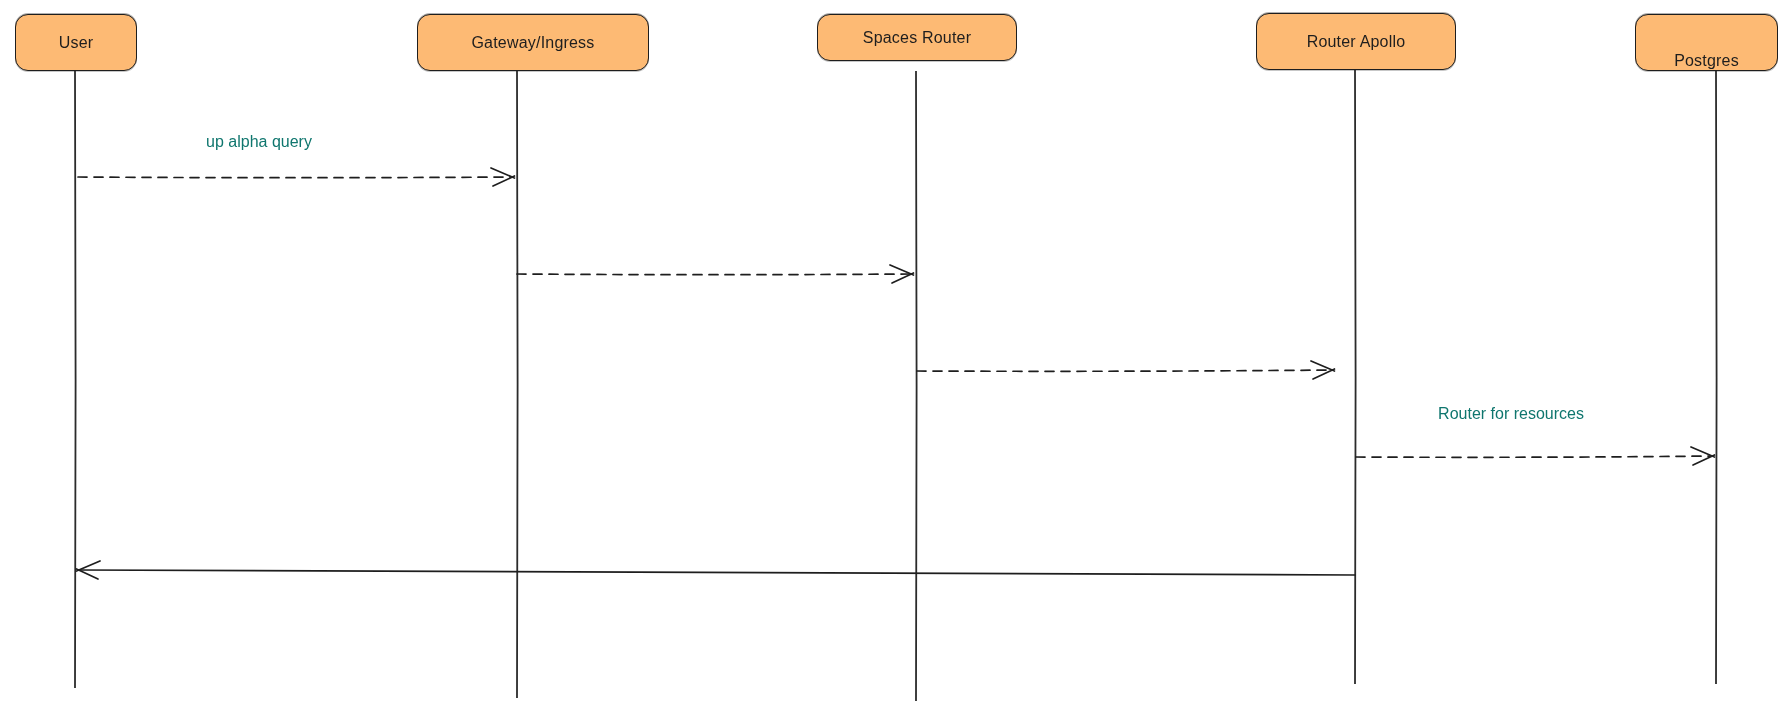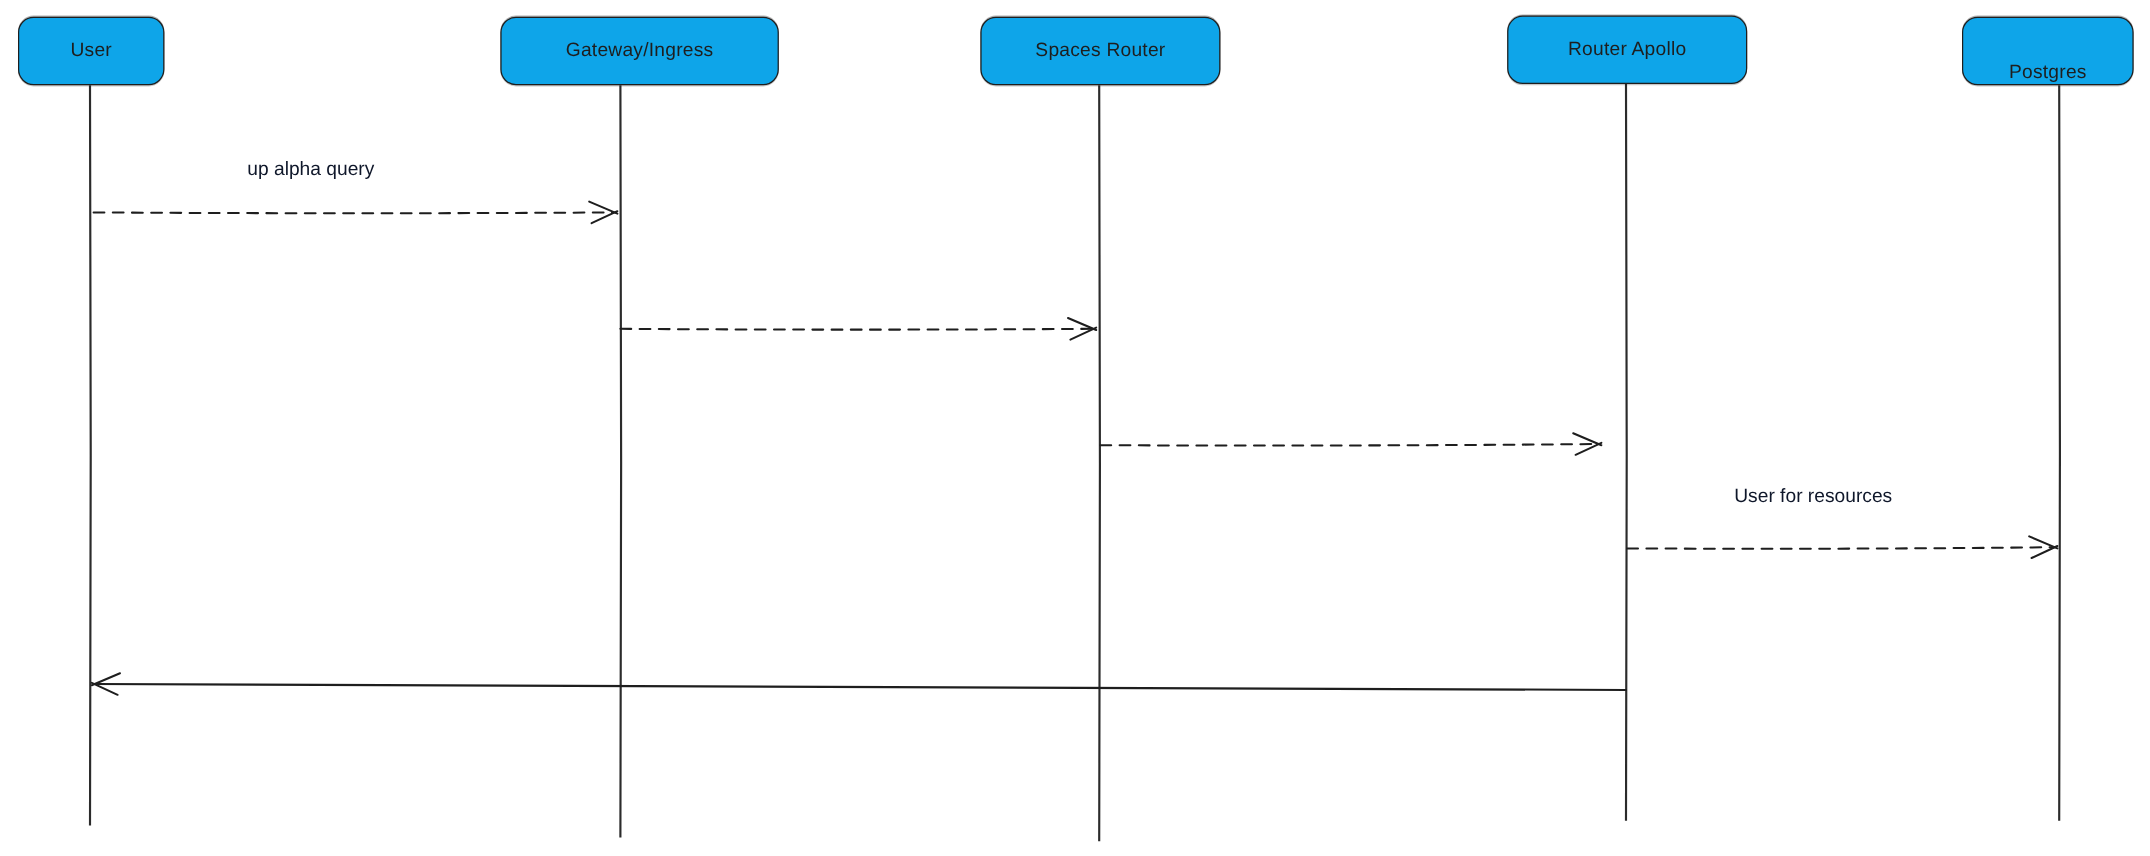--- a/index.html
+++ b/index.html
@@ -21,37 +21,37 @@
     left: 0;
     top: 0;
     width: 1792px;
     height: 713px;
   }
   .actor-box {
     position: absolute;
     box-sizing: border-box;
     border: 1.7px solid #1e1e1e;
     border-radius: 13px;
-    background: #0ea5e9;
+    background: #fdba74;
     display: flex;
     align-items: center;
     justify-content: center;
     font-size: 16px;
     letter-spacing: 0.2px;
     box-shadow: 0 -1px 0 rgba(30,30,30,0.35), 0 1px 0 rgba(30,30,30,0.25);
   }
   .actor-label {
     white-space: nowrap;
   }
   .msg-label {
     position: absolute;
     transform: translateX(-50%);
     font-size: 16px;
     white-space: nowrap;
-    color: #0f172a;
+    color: #0f766e;
   }
 </style>
 </head>
 <body>
 
 <div class="canvas">
   <svg class="svg-layer" id="svg-layer" width="1792" height="713" viewBox="0 0 1792 713" xmlns="http://www.w3.org/2000/svg">
       <path d="M 75 71 Q 76.2 379.5 75 688" fill="none" stroke="#2b2b2b" stroke-width="1.8"></path>
       <path d="M 517 71 Q 518.2 384.5 517 698" fill="none" stroke="#2b2b2b" stroke-width="1.8"></path>
       <path d="M 916 71 Q 917.2 386 916 701" fill="none" stroke="#2b2b2b" stroke-width="1.8"></path>
@@ -78,27 +78,27 @@
         <path d="M 100 561 L 76.5 571 M 98 579 L 76.5 569" fill="none" stroke="#1e1e1e" stroke-width="1.7" stroke-linecap="round"></path>
       </g>
     </svg>
   <div id="actors-layer">
       <div class="actor-box" style="left: 15px; top: 14px; width: 122px; height: 57px;">
         <span class="actor-label">User</span>
       </div>
       <div class="actor-box" style="left: 417px; top: 14px; width: 232px; height: 57px;">
         <span class="actor-label">Gateway/Ingress</span>
       </div>
-      <div class="actor-box" style="left: 817px; top: 14px; width: 200px; height: 57px;">
+      <div class="actor-box" style="left: 817px; top: 14px; width: 200px; height: 47px;">
         <span class="actor-label">Spaces Router</span>
       </div>
       <div class="actor-box" style="left: 1256px; top: 13px; width: 200px; height: 57px;">
         <span class="actor-label">Router Apollo</span>
       </div>
       <div class="actor-box" style="left: 1635px; top: 14px; width: 143px; height: 57px; align-items: flex-end;">
         <span class="actor-label">Postgres</span>
       </div>
     </div>
   <div id="labels-layer">
       <div class="msg-label" style="left: 259px; top: 133px;">up alpha query</div>
-      <div class="msg-label" style="left: 1511px; top: 405px;">User for resources</div>
+      <div class="msg-label" style="left: 1511px; top: 405px;">Router for resources</div>
     </div>
 </div>
 
 </body></html>

